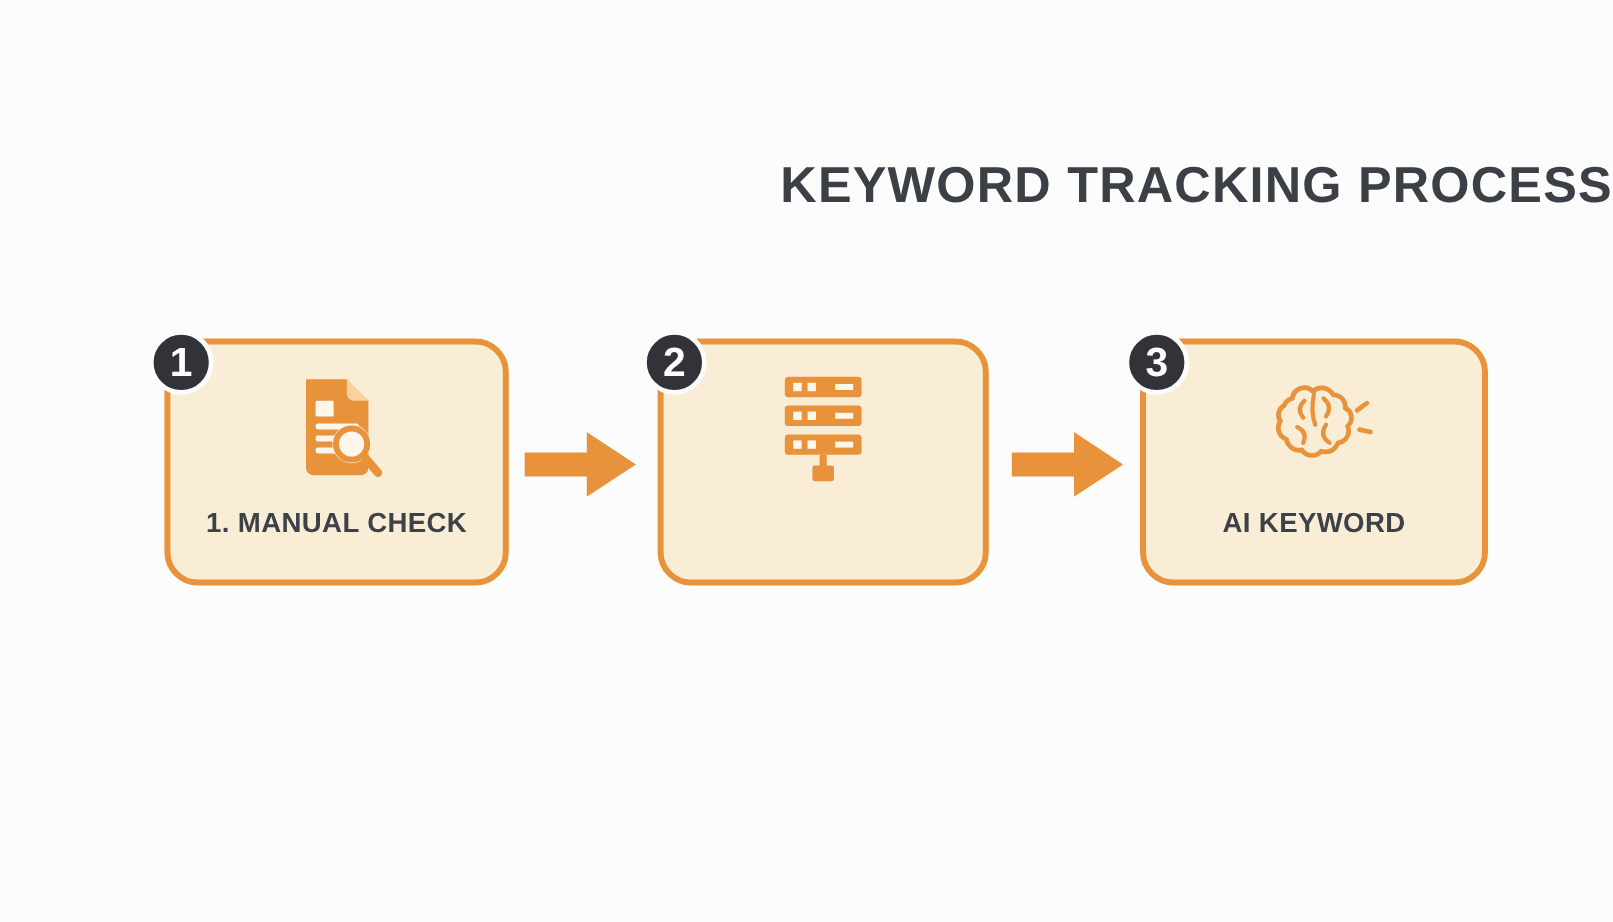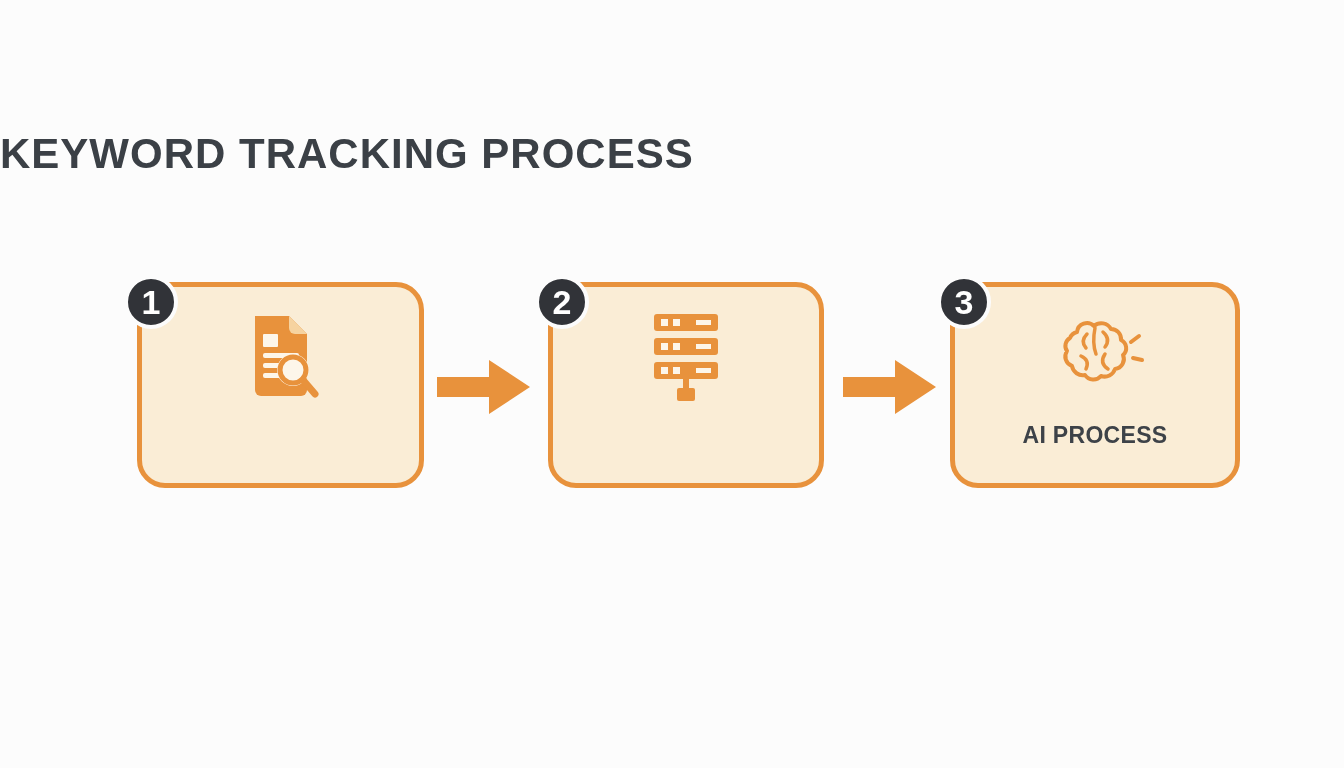--- a/index.html
+++ b/index.html
@@ -19,21 +19,21 @@
     font-family:"Liberation Sans", sans-serif;
   }
   .canvas{
     position:relative;
     width:1344px;height:768px;
     background:var(--background);
   }
   .title{
     position:absolute;
     top:130px;left:0;width:100%;
-    text-align:left;
+    text-align:right;
     font-size:42px;
     font-weight:700;
     letter-spacing:1px;
     color:var(--title-color);
   }
   .step-box{
     position:absolute;
     top:282px;height:206px;
     background:var(--box-fill);
     border:5px solid var(--accent);
@@ -90,20 +90,21 @@
         <path class="fill-light" d="M48 4 v12 a6 6 0 0 0 6 6 h12 z"></path>
         <rect class="fill-paper" x="22" y="22" width="15" height="13" rx="1"></rect>
         <rect class="fill-paper" x="22" y="41" width="36" height="5" rx="2"></rect>
         <rect class="fill-paper" x="22" y="51" width="36" height="5" rx="2"></rect>
         <rect class="fill-paper" x="22" y="61" width="18" height="5" rx="2"></rect>
         <circle class="fill-paper" cx="52" cy="58" r="16"></circle>
         <circle class="stroke-accent" cx="52" cy="58" r="13" stroke-width="5"></circle>
         <line class="stroke-accent" x1="62" y1="68" x2="74" y2="82" stroke-width="7" stroke-linecap="round"></line>
       </svg>
     </div>
+    <div class="step-label">1. MANUAL CHECK</div>
   </div>
 
   <svg class="arrow" style="left:437px;" width="95" height="58" viewBox="0 0 95 58">
     <polygon class="fill-accent" points="0,19 52,19 52,2 93,29 52,56 52,39 0,39"></polygon>
   </svg>
 
   <div class="step-box" style="left:548px;width:276px;">
     <div class="badge">
       <span>2</span>
     </div>
@@ -151,16 +152,16 @@
              a10 10 0 0 1 7 -6 z"></path>
         <path class="stroke-accent" stroke-width="3.5" stroke-linecap="round" fill="none" d="M42 18 q-7 7 -1 14"></path>
         <path class="stroke-accent" stroke-width="3.5" stroke-linecap="round" fill="none" d="M58 16 q8 7 2 15"></path>
         <path class="stroke-accent" stroke-width="3.5" stroke-linecap="round" fill="none" d="M36 40 q9 4 5 13"></path>
         <path class="stroke-accent" stroke-width="3.5" stroke-linecap="round" fill="none" d="M60 38 q-6 9 3 15"></path>
         <path class="stroke-accent" stroke-width="3.5" stroke-linecap="round" fill="none" d="M50 12 q-3 15 1 26"></path>
         <line class="stroke-accent" stroke-width="4" stroke-linecap="round" x1="86" y1="26" x2="94" y2="20"></line>
         <line class="stroke-accent" stroke-width="4" stroke-linecap="round" x1="88" y1="42" x2="97" y2="44"></line>
       </svg>
     </div>
-    <div class="step-label">AI PROCESS</div>
+    <div class="step-label">AI KEYWORD</div>
   </div>
 
 </div>
 
 </body></html>

